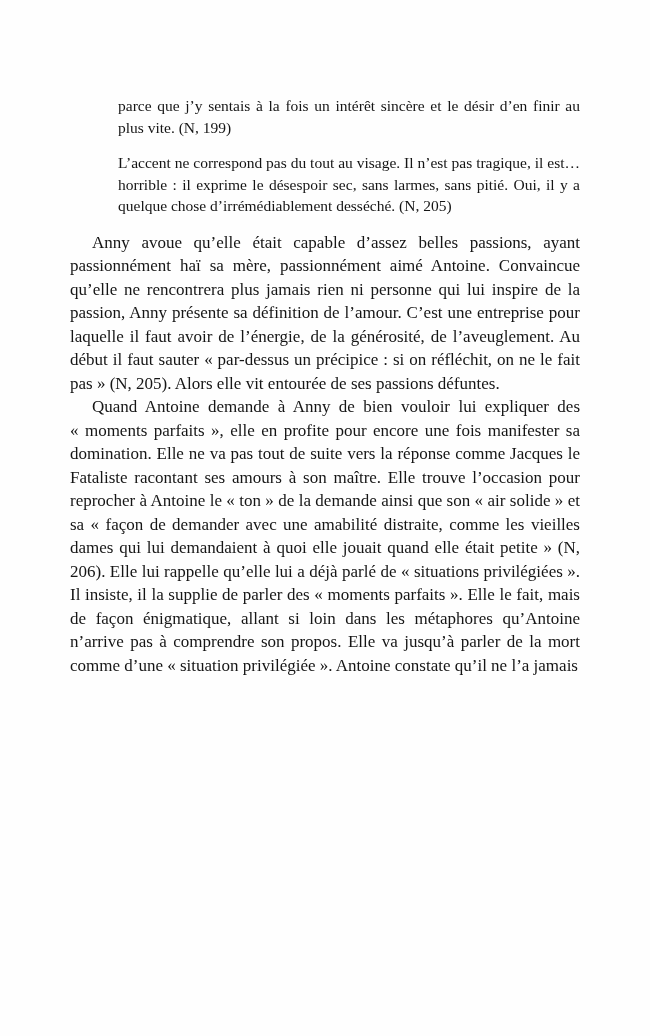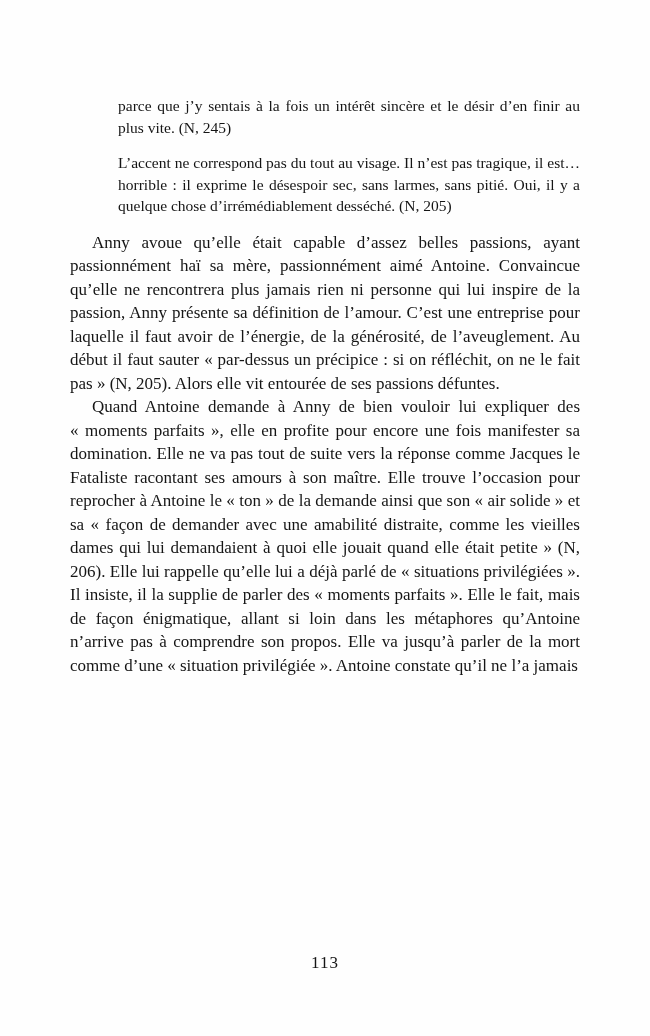--- a/index.html
+++ b/index.html
@@ -49,19 +49,18 @@
     text-align: center;
     font-size: 17px;
     letter-spacing: 1px;
   }
 </style>
 </head>
 <body>
 
 <div class="page">
   <div class="text-col">
-    <div class="quote-block">parce que j’y sentais à la fois un intérêt sincère et le désir d’en finir au plus vite. (N, 245)</div>
+    <div class="quote-block">parce que j’y sentais à la fois un intérêt sincère et le désir d’en finir au plus vite. (N, 199)</div>
     <div class="quote-block">L’accent ne correspond pas du tout au visage. Il n’est pas tragique, il est… horrible&nbsp;: il exprime le désespoir sec, sans larmes, sans pitié. Oui, il y a quelque chose d’irrémédiablement desséché. (N, 205)</div>
     <p class="paragraph">Anny avoue qu’elle était capable d’assez belles passions, ayant passionnément haï sa mère, passionnément aimé Antoine. Convaincue qu’elle ne rencontrera plus jamais rien ni personne qui lui inspire de la passion, Anny présente sa définition de l’amour. C’est une entreprise pour laquelle il faut avoir de l’énergie, de la générosité, de l’aveuglement. Au début il faut sauter «&nbsp;par-dessus un précipice&nbsp;: si on réfléchit, on ne le fait pas&nbsp;» (N, 205). Alors elle vit entourée de ses passions défuntes.</p>
     <p class="paragraph">Quand Antoine demande à Anny de bien vouloir lui expliquer des «&nbsp;moments parfaits&nbsp;», elle en profite pour encore une fois manifester sa domination. Elle ne va pas tout de suite vers la réponse comme Jacques le Fataliste racontant ses amours à son maître. Elle trouve l’occasion pour reprocher à Antoine le «&nbsp;ton&nbsp;» de la demande ainsi que son «&nbsp;air solide&nbsp;» et sa «&nbsp;façon de demander avec une amabilité distraite, comme les vieilles dames qui lui demandaient à quoi elle jouait quand elle était petite&nbsp;» (N, 206). Elle lui rappelle qu’elle lui a déjà parlé de «&nbsp;situations privilégiées&nbsp;». Il insiste, il la supplie de parler des «&nbsp;moments parfaits&nbsp;». Elle le fait, mais de façon énigmatique, allant si loin dans les métaphores qu’Antoine n’arrive pas à comprendre son propos. Elle va jusqu’à parler de la mort comme d’une «&nbsp;situation privilégiée&nbsp;». Antoine constate qu’il ne l’a jamais</p>
   </div>
-  <div class="page-number">113</div>
 </div>
 
 </body></html>

